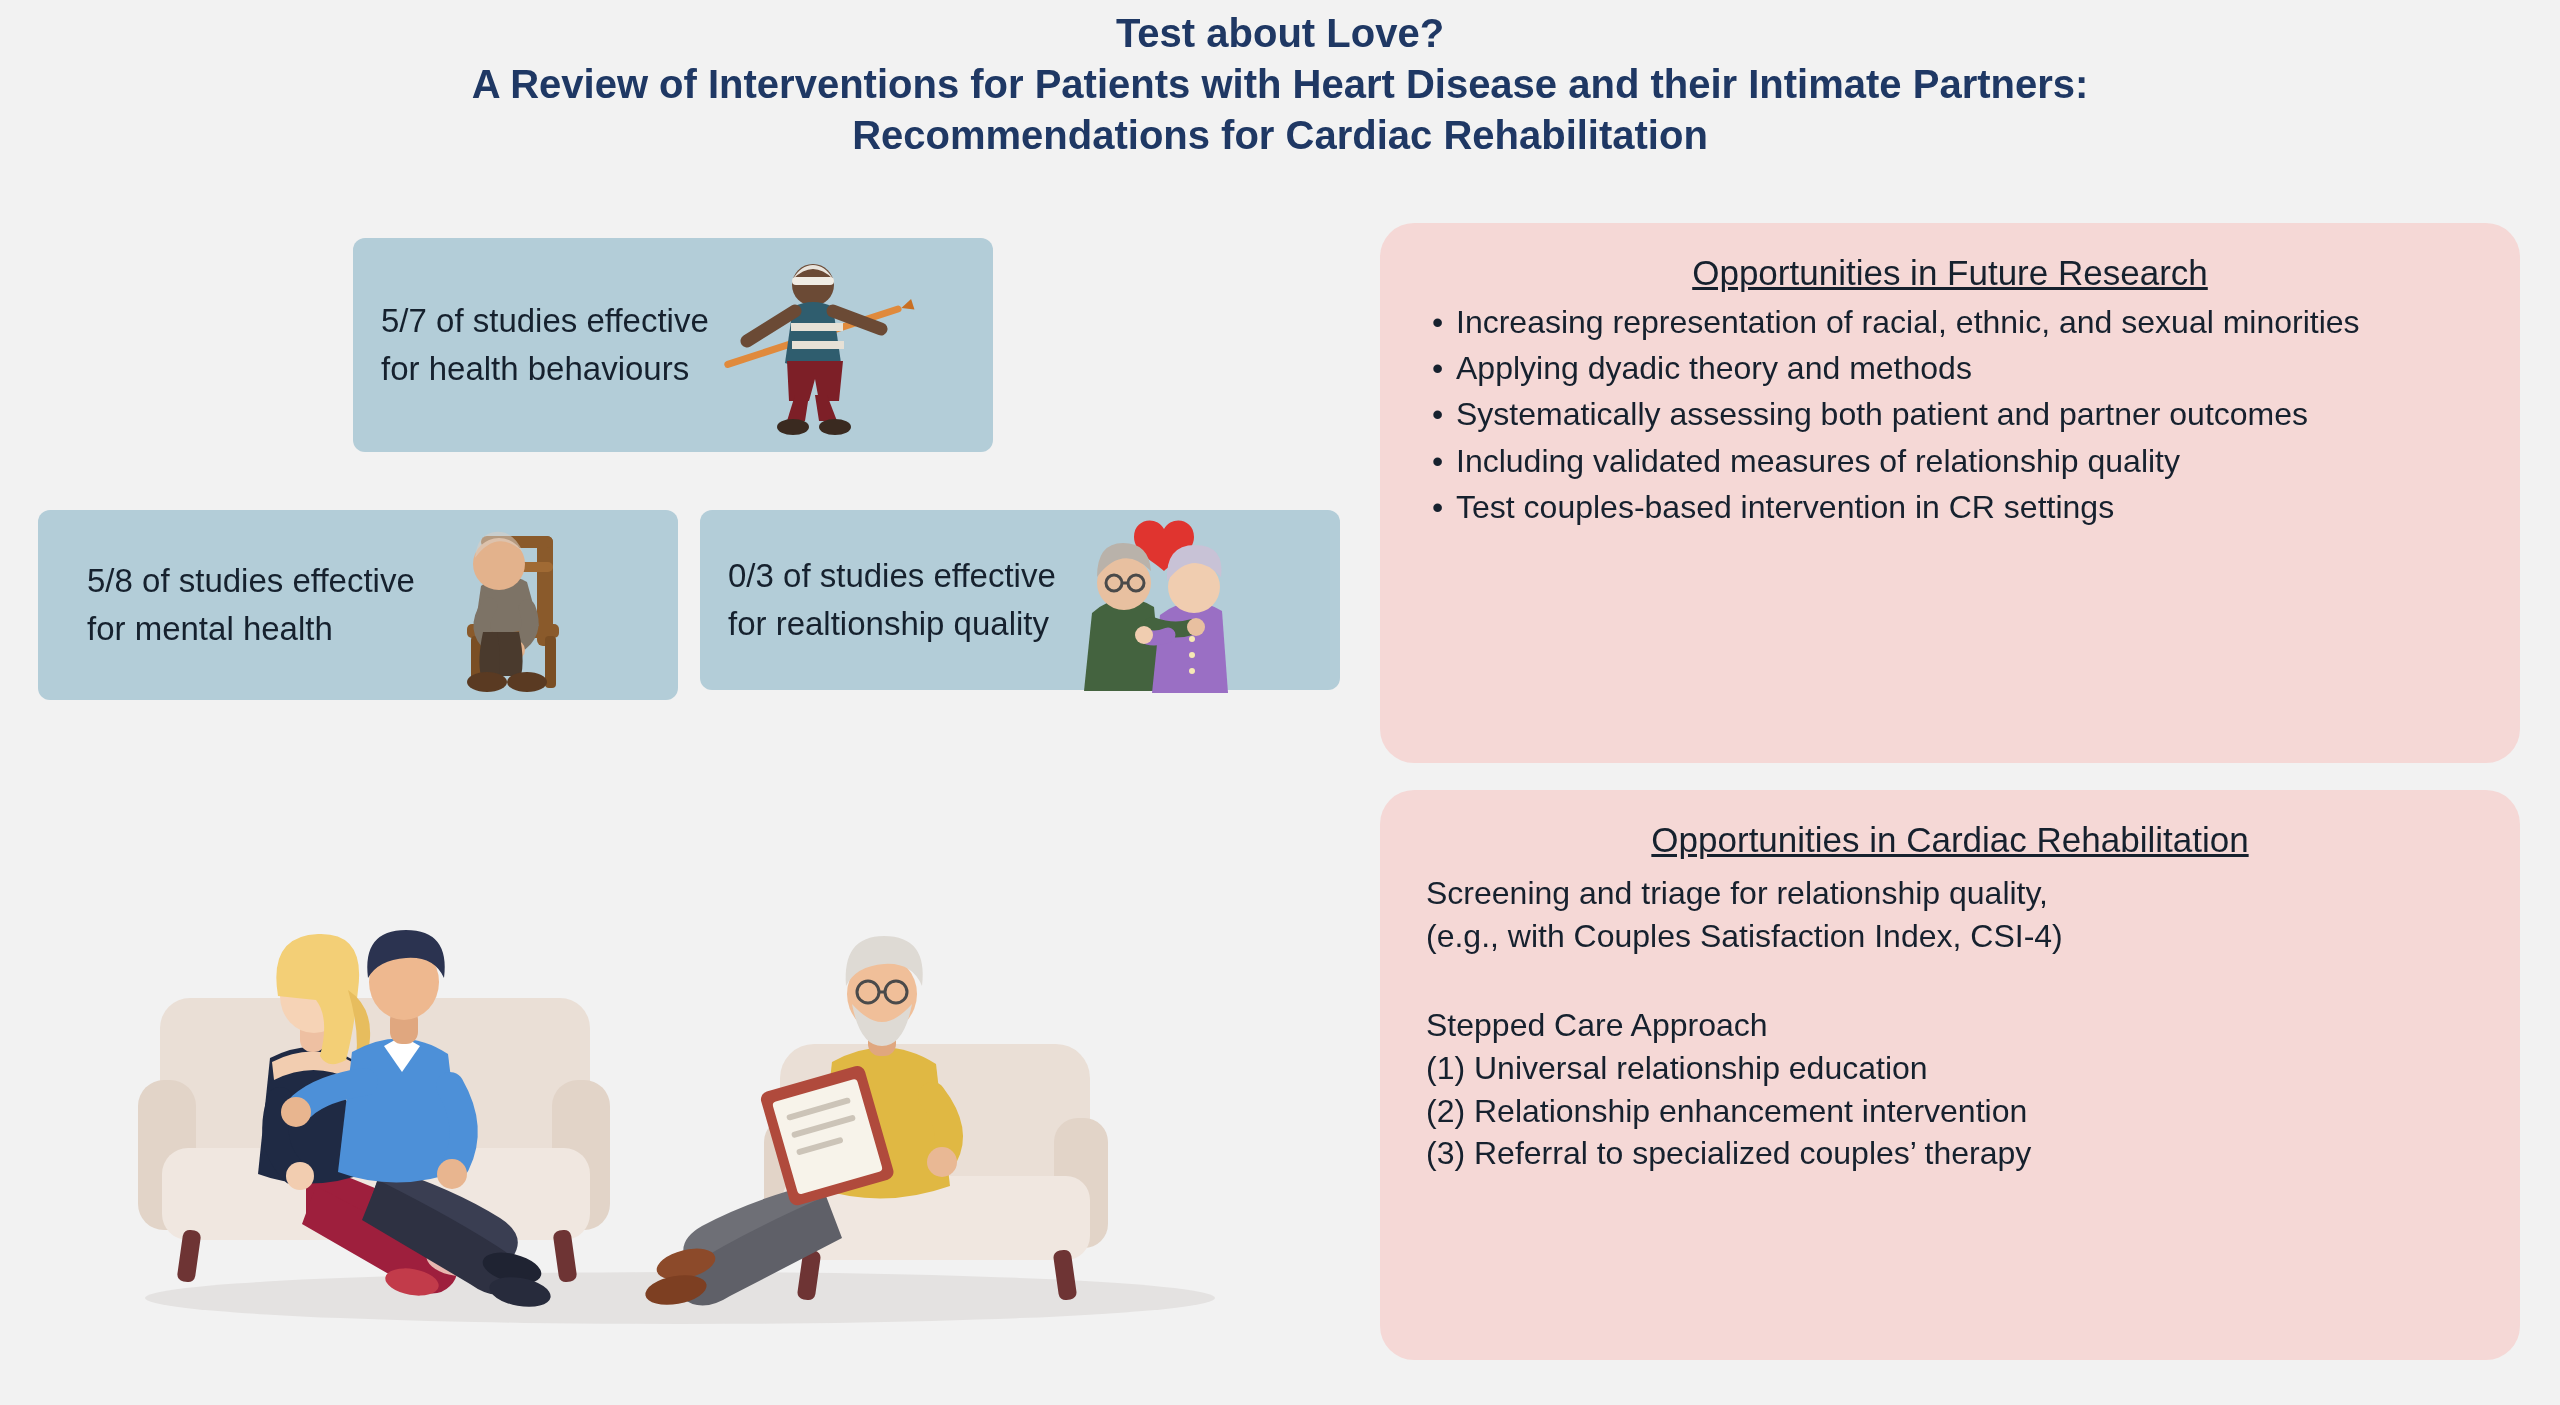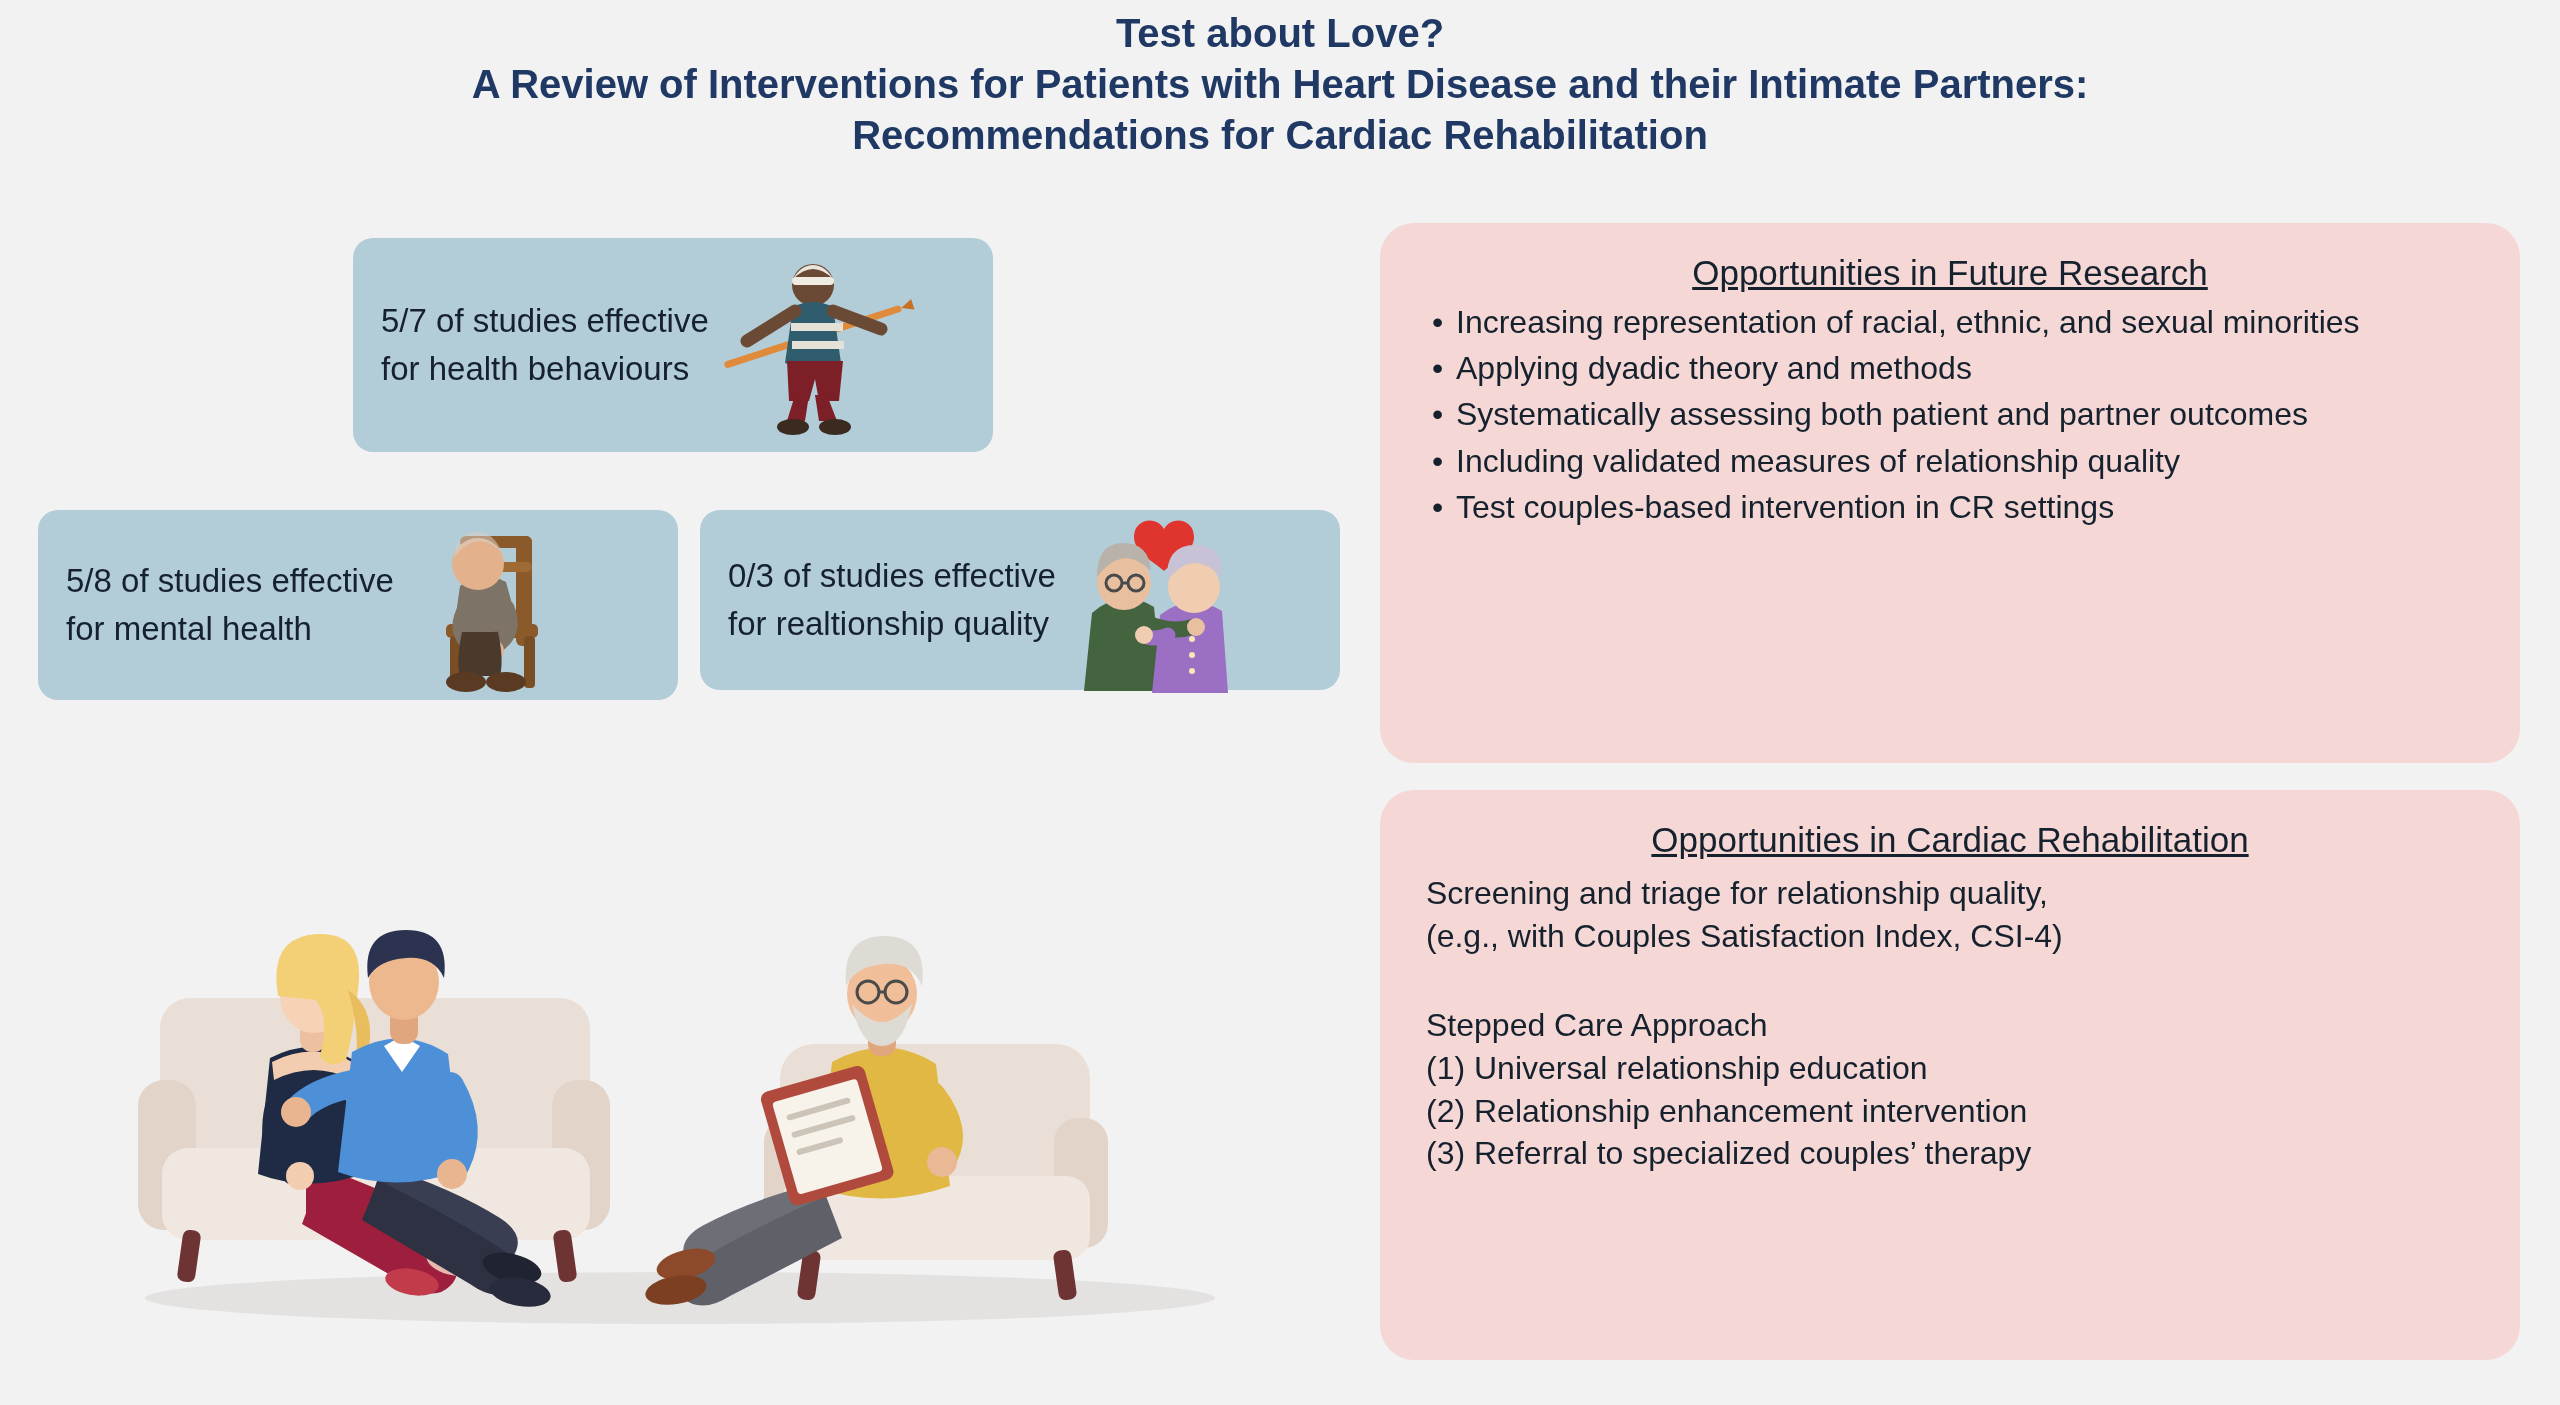--- a/index.html
+++ b/index.html
@@ -27,42 +27,42 @@
     font-weight: bold;
     font-size: 40px;
     line-height: 1.28;
   }
   .title-line { display: block; }
 
   
   .card-blue {
     position: absolute;
     background: #b3cdd8;
-    border-radius: 20px;
+    border-radius: 12px;
     display: flex;
     align-items: center;
     box-sizing: border-box;
   }
   .card-blue .card-text {
     font-size: 33px;
     line-height: 1.45;
     color: #16212e;
     white-space: pre-line;
     padding-left: 28px;
   }
   .card-blue .card-art {
     position: relative;
     flex: 0 0 auto;
   }
 
   #card-health {
     left: 353px; top: 238px; width: 640px; height: 214px;
   }
   #card-mental {
-    left: 38px; top: 510px; width: 640px; height: 190px;
+    left: 38px; top: 510px; width: 640px; height: 190px; padding-left: 21px;
   }
   #card-relation {
     left: 700px; top: 510px; width: 640px; height: 180px;
   }
 
   
   .panel-pink {
     position: absolute;
     background: #f5d8d6;
     border-radius: 34px;

